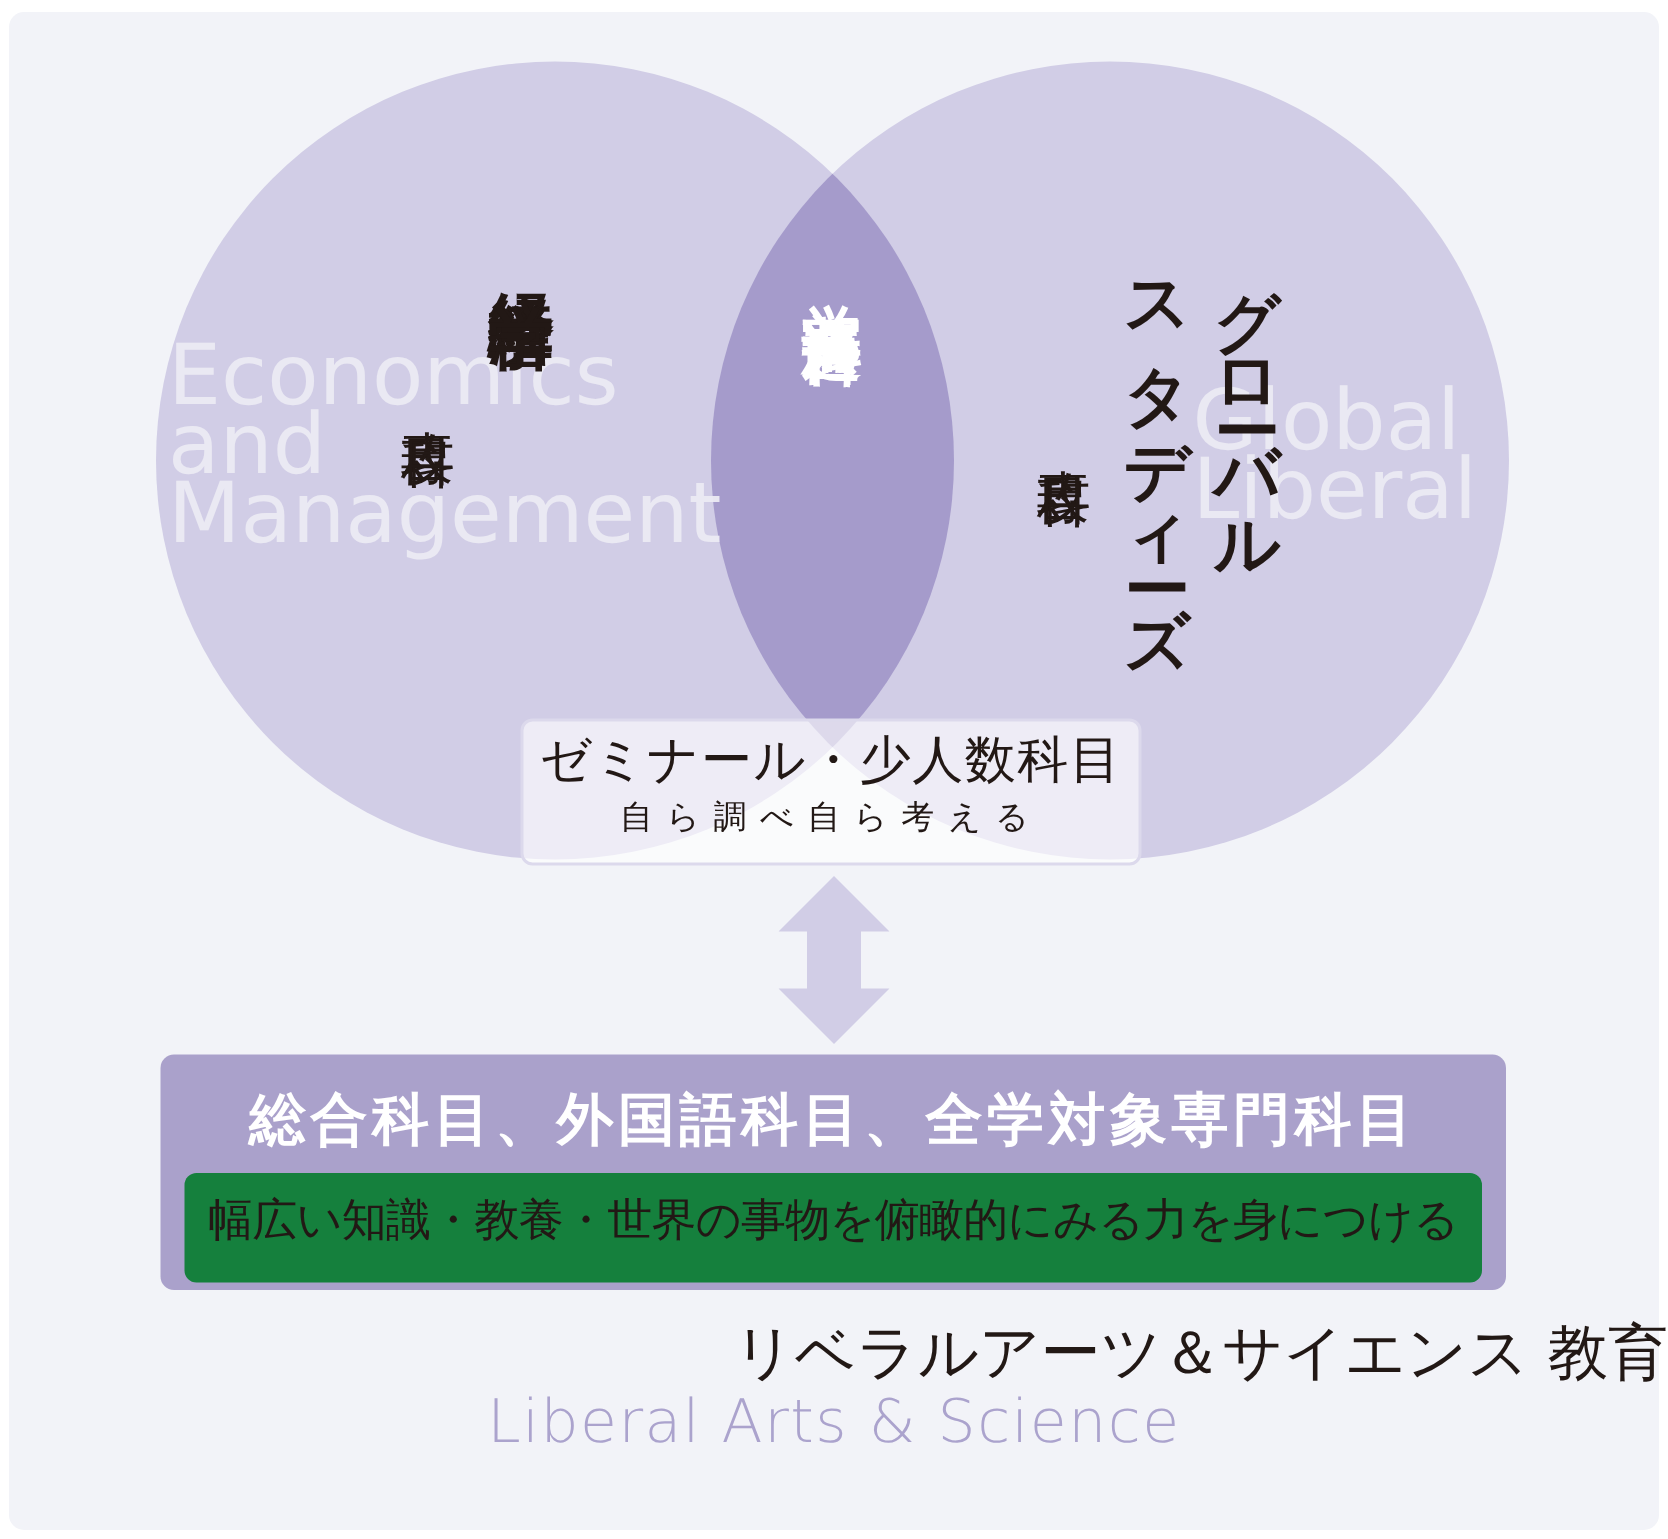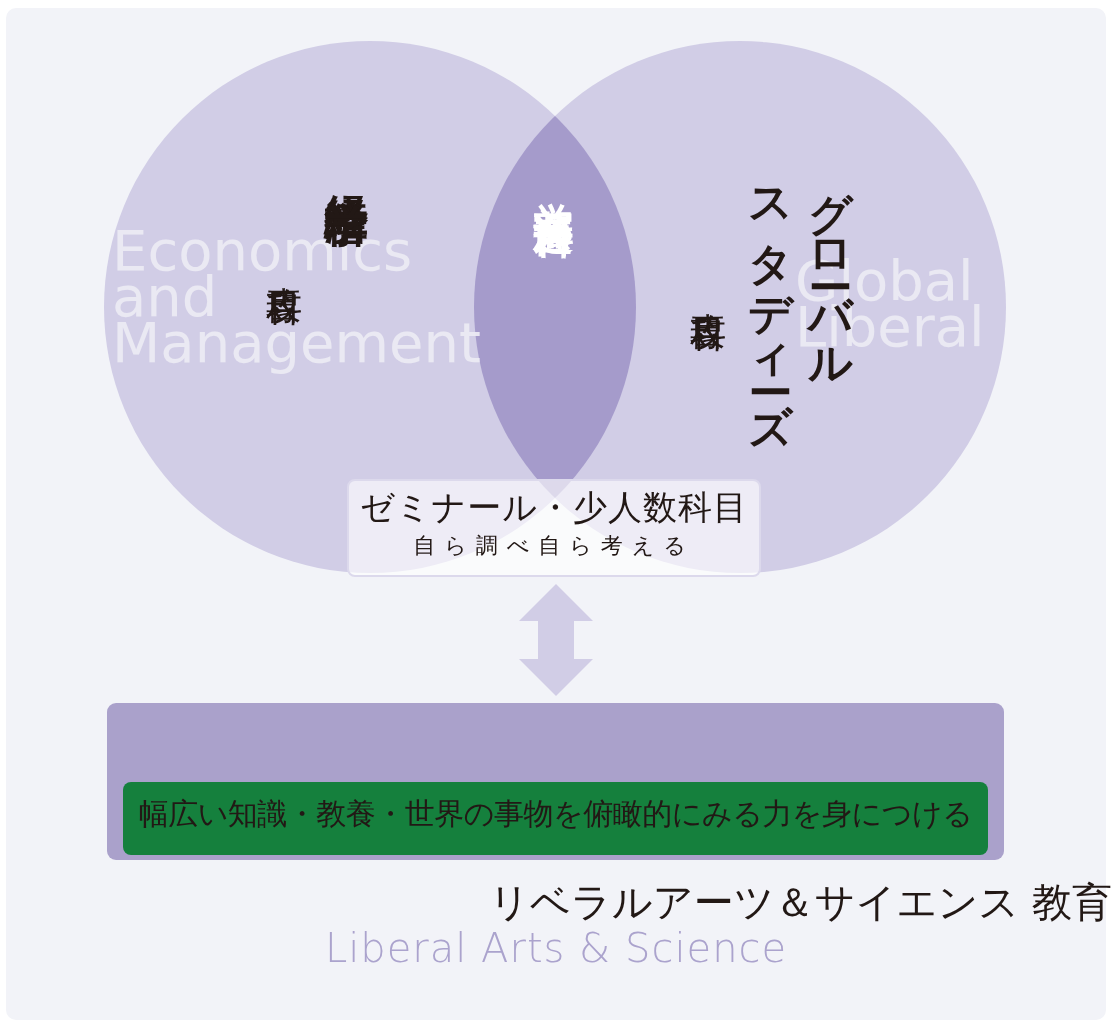--- a/index.html
+++ b/index.html
@@ -72,17 +72,18 @@
 <div class="seminar">
   <div class="l1">ゼミナール・少人数科目</div>
   <div class="l2">自ら調べ自ら考える</div>
 </div>
 
 <svg class="arrow" viewBox="0 0 74 112" width="74" height="112">
   <polygon fill="#d1cde6" points="37,0 74,37 55,37 55,75 74,75 37,112 0,75 19,75 19,37 0,37"></polygon>
 </svg>
 
 <div class="gen-box">
+  <div class="gen-title">総合科目、外国語科目、全学対象専門科目</div>
   <div class="gen-desc">幅広い知識・教養・世界の事物を俯瞰的にみる力を身につける</div>
 </div>
 
 <div class="footer-jp">リベラルアーツ＆サイエンス 教育</div>
 <div class="footer-en">Liberal Arts &amp; Science</div>
 
 </body></html>

